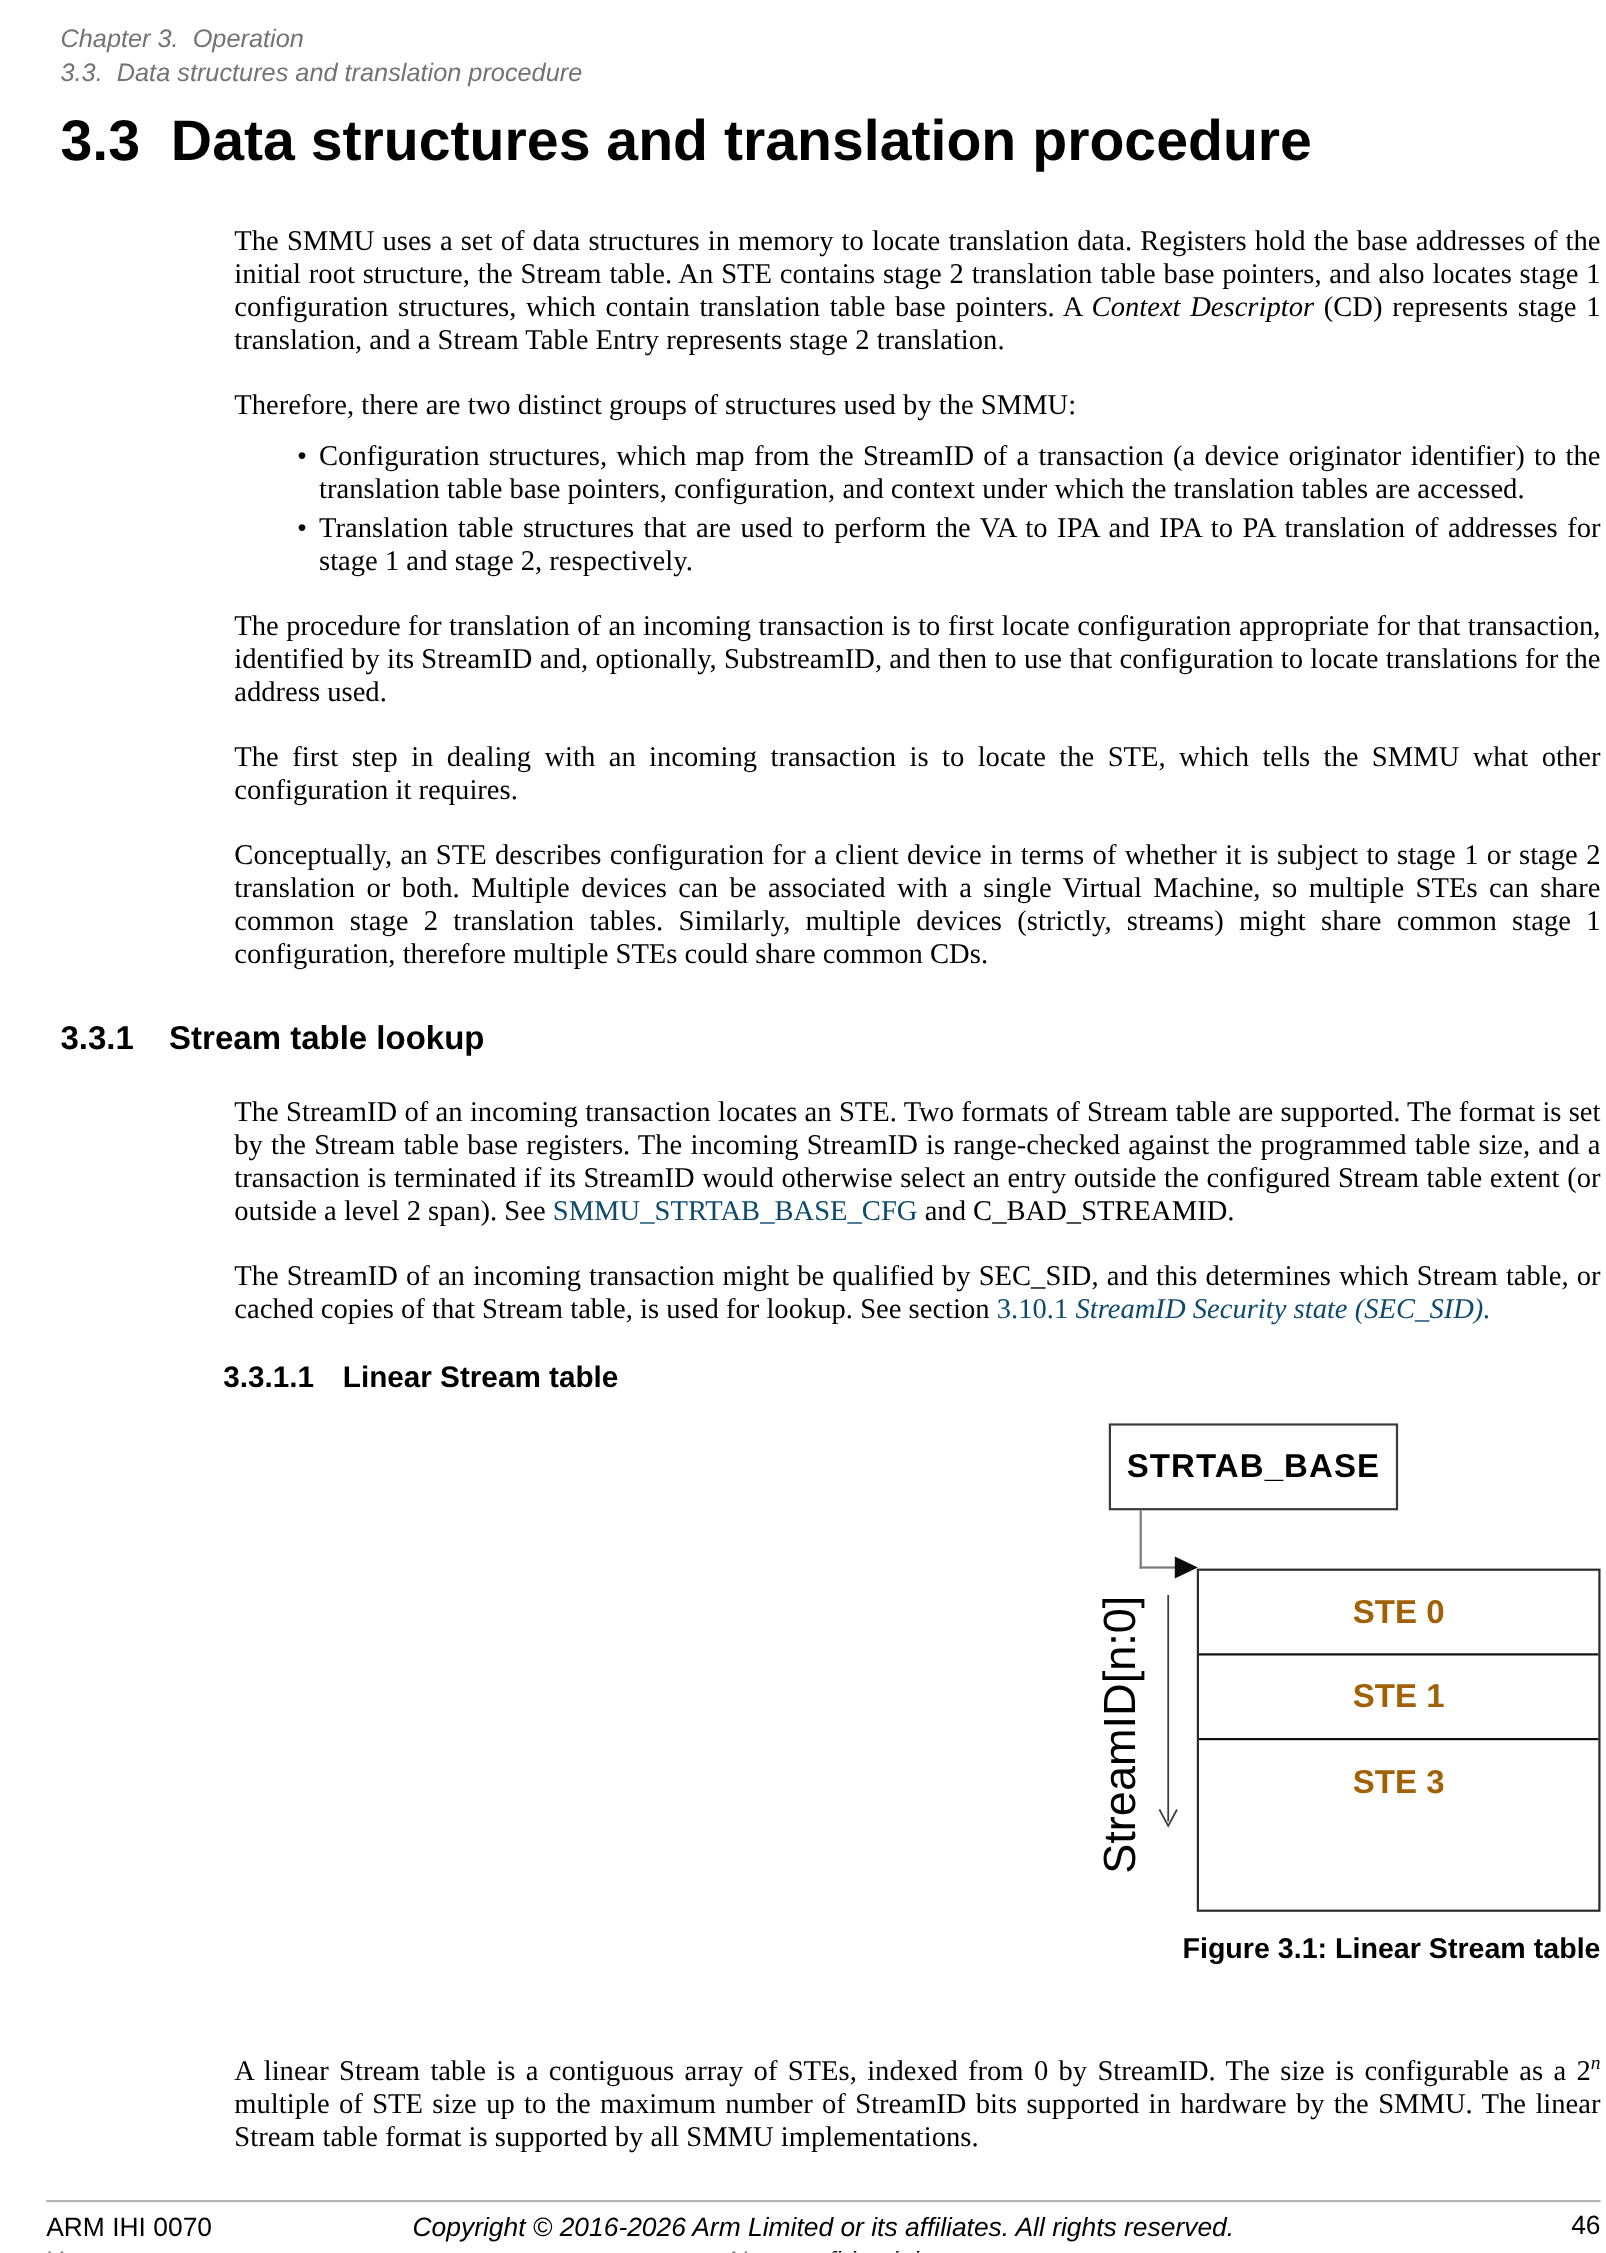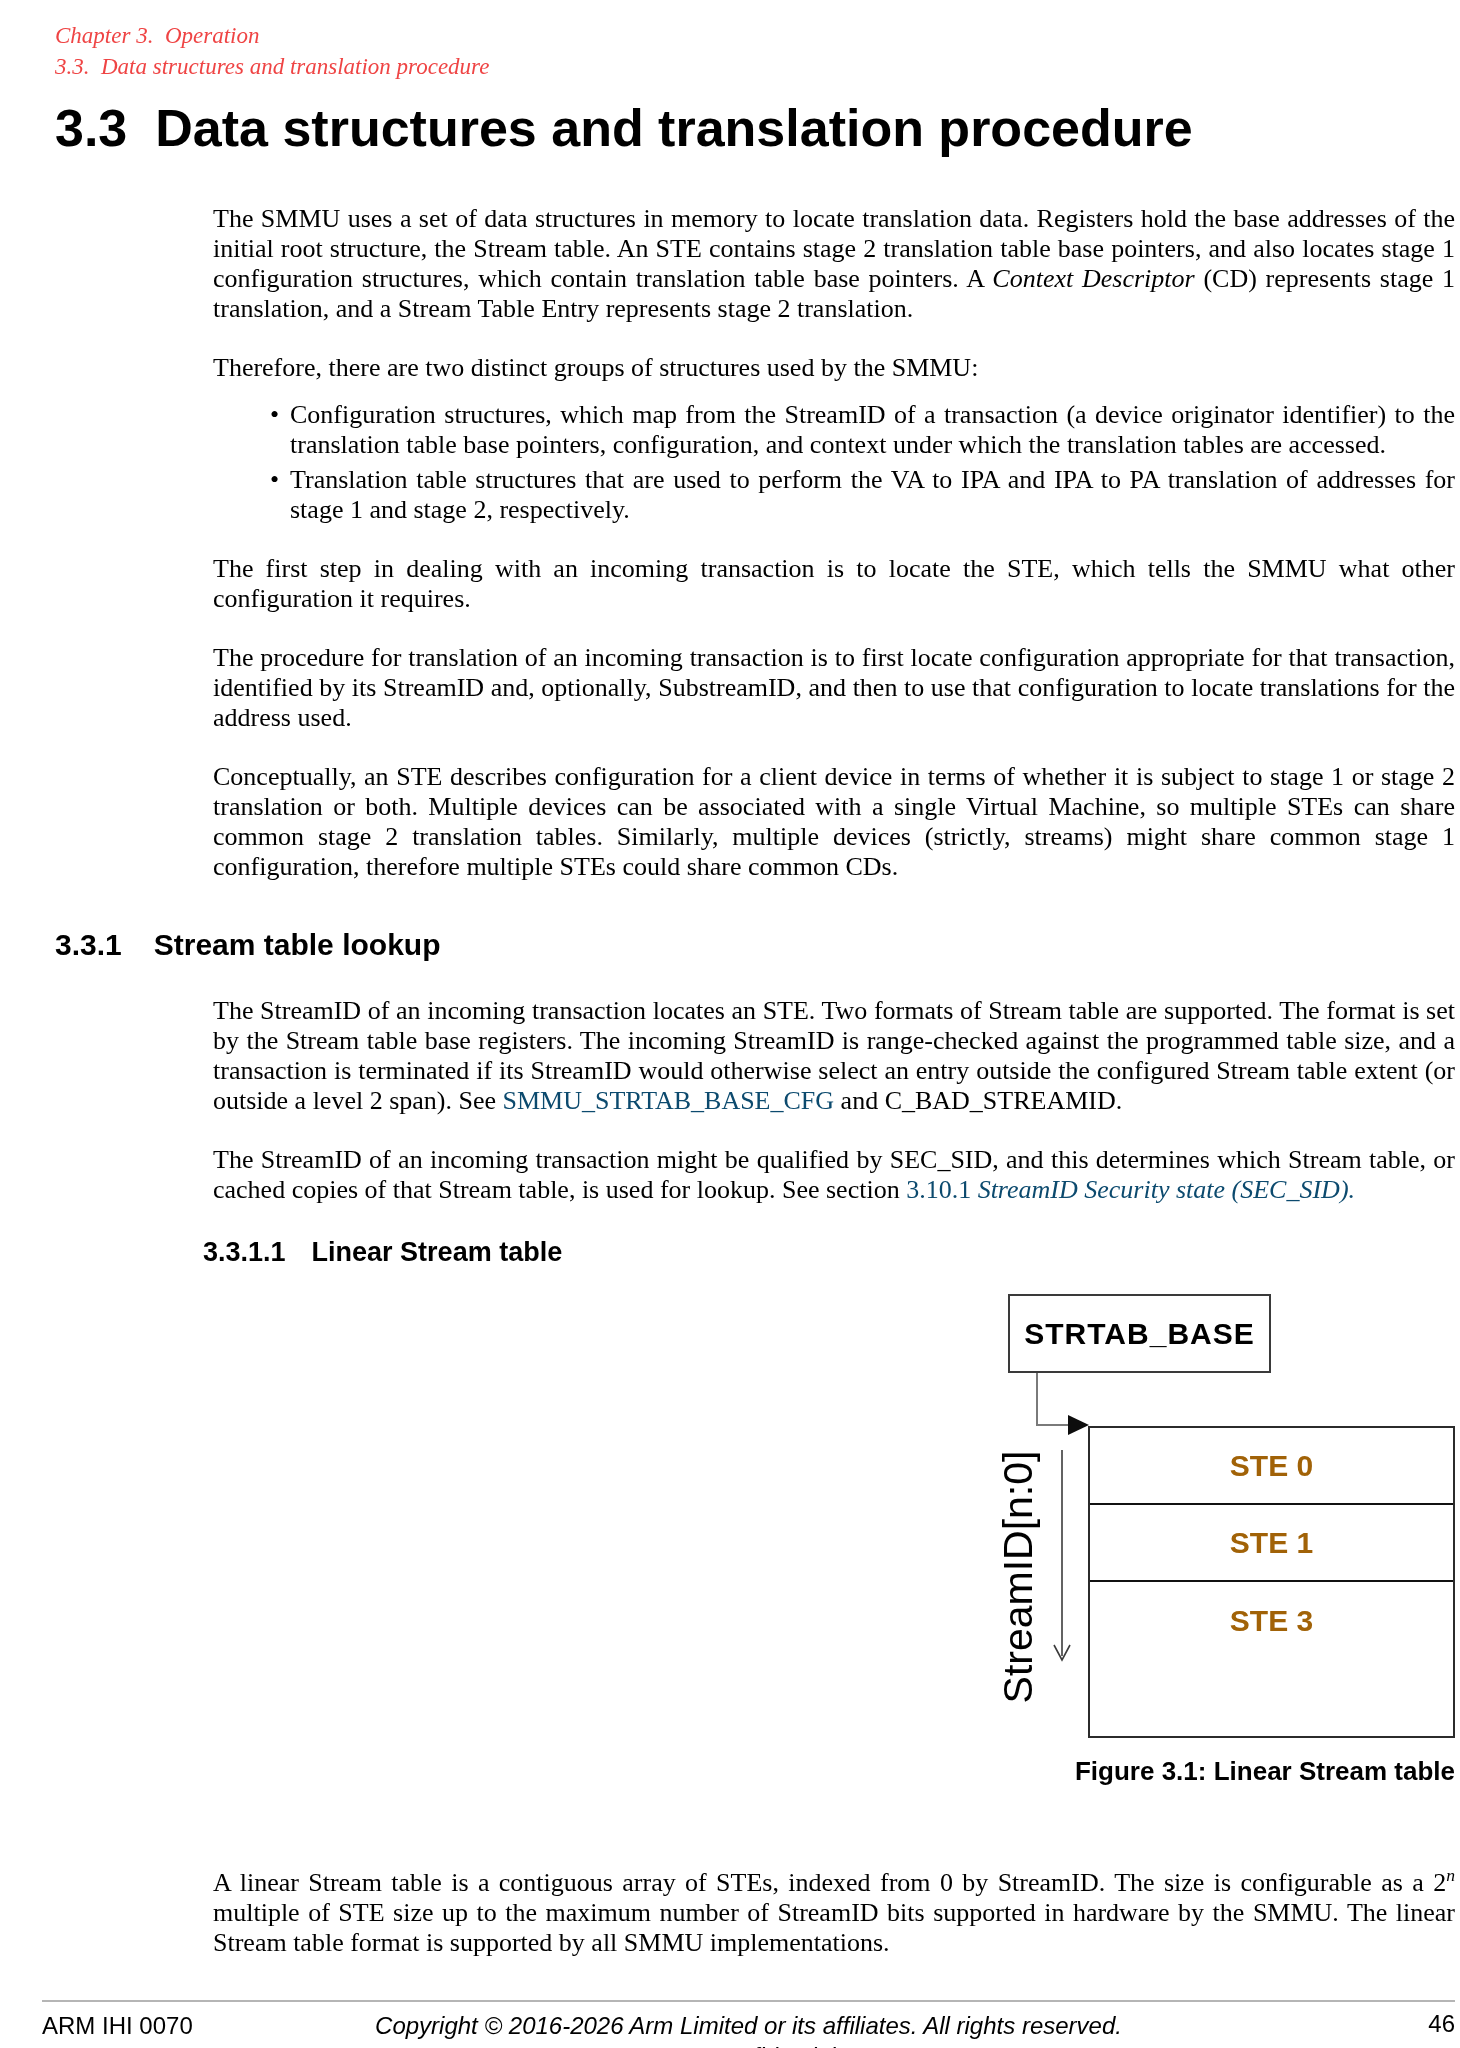--- a/index.html
+++ b/index.html
@@ -8,21 +8,21 @@
     width:1460px;height:2048px;
     margin:0 auto;
     background:#ffffff;
     color:#000;
     overflow:hidden;
     font-family:"Liberation Serif", serif;
     box-sizing:border-box;
     padding:20px 5px 0 55px;
   }
   
-  .runhead{font-family:Liberation Serif, serif;font-style:italic;font-size:23px;line-height:31px;color:#ef4444;white-space:pre-wrap;}
+  .runhead{font-family:Liberation Sans, sans-serif;font-style:italic;font-size:23px;line-height:31px;color:#737373;white-space:pre-wrap;}
   
   .h1{display:flex;column-gap:28px;font-family:"Liberation Sans", sans-serif;font-weight:bold;font-size:52px;line-height:44px;margin-top:24px;}
   .h2{display:flex;column-gap:32px;font-family:"Liberation Sans", sans-serif;font-weight:bold;font-size:30px;line-height:34px;margin-top:46px;}
   .h3{display:flex;column-gap:26px;font-family:"Liberation Sans", sans-serif;font-weight:bold;font-size:27px;line-height:31px;margin-top:32px;margin-left:148px;}
   
   .body-indent{margin-left:158px;width:1242px;box-sizing:border-box;}
   .para{font-size:26px;line-height:30px;text-align:justify;margin:0;}
   .mt-first{margin-top:54px;}
   .mt{margin-top:29px;}
   .mt-sm{margin-top:17px;}
@@ -76,22 +76,22 @@
       <div class="bullet-row">
         <span class="bullet-mark">•</span>
         <span>Configuration structures, which map from the StreamID of a transaction (a device originator identifier) to the translation table base pointers, configuration, and context under which the translation tables are accessed.</span>
       </div>
       <div class="bullet-row">
         <span class="bullet-mark">•</span>
         <span>Translation table structures that are used to perform the VA to IPA and IPA to PA translation of addresses for stage 1 and stage 2, respectively.</span>
       </div>
     </div>
 
+    <p class="para mt">The procedure for translation of an incoming transaction is to first locate configuration appropriate for that transaction, identified by its StreamID and, optionally, SubstreamID, and then to use that configuration to locate translations for the address used.</p>
     <p class="para mt">The first step in dealing with an incoming transaction is to locate the STE, which tells the SMMU what other configuration it requires.</p>
-    <p class="para mt">The procedure for translation of an incoming transaction is to first locate configuration appropriate for that transaction, identified by its StreamID and, optionally, SubstreamID, and then to use that configuration to locate translations for the address used.</p>
     <p class="para mt">Conceptually, an STE describes configuration for a client device in terms of whether it is subject to stage 1 or stage 2 translation or both. Multiple devices can be associated with a single Virtual Machine, so multiple STEs can share common stage 2 translation tables. Similarly, multiple devices (strictly, streams) might share common stage 1 configuration, therefore multiple STEs could share common CDs.</p>
   </div>
 
   <div class="h2">
     <span>3.3.1</span>
     <span>Stream table lookup</span>
   </div>
 
   <div class="body-indent">
     <p class="para mt-sm" style="margin-top:34px;"><span>The StreamID of an incoming transaction locates an STE. Two formats of Stream table are supported. The format is set by the Stream table base registers. The incoming StreamID is range-checked against the programmed table size, and a transaction is terminated if its StreamID would otherwise select an entry outside the configured Stream table extent (or outside a level 2 span). See </span><a class="doclink">SMMU_STRTAB_BASE_CFG</a><span> and C_BAD_STREAMID.</span></p>

